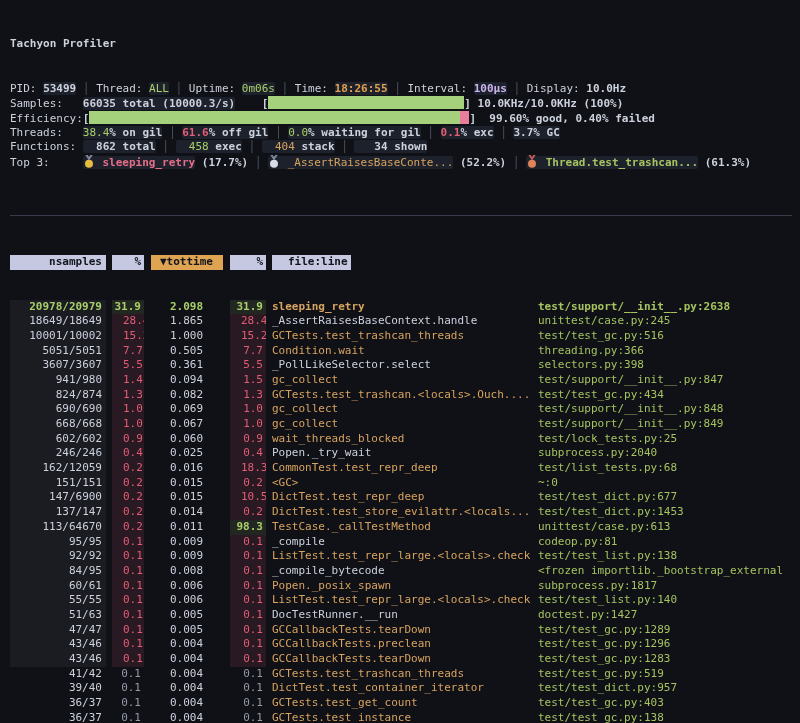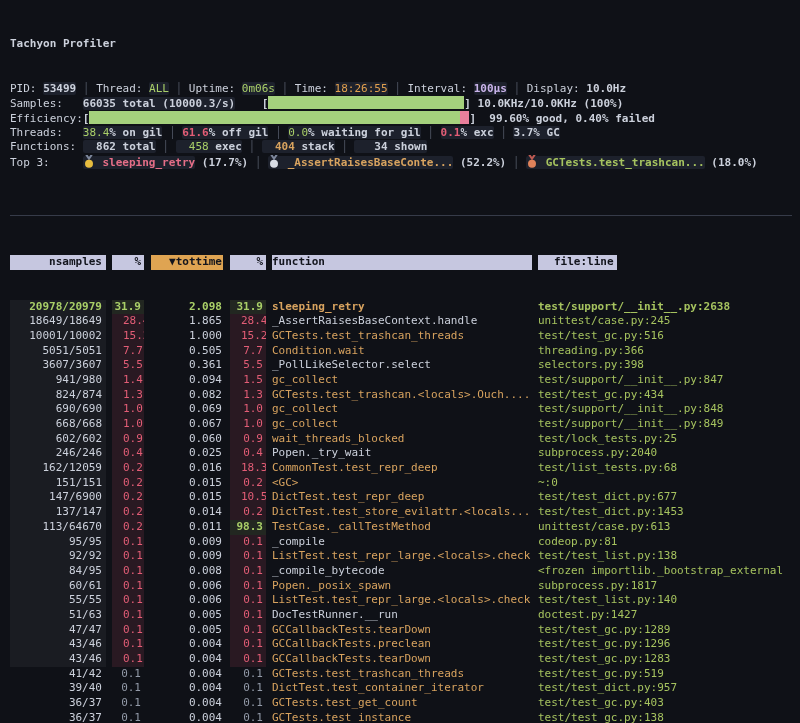--- a/index.html
+++ b/index.html
@@ -11,36 +11,36 @@
     padding:8px 0 0 10px;white-space:pre;
   }
   .hline{height:14.7px;font-weight:700;}
   .title{font-weight:700;color:var(--text);}
   .grp{display:inline;}
   .chip{background:var(--chipBg);border-radius:2px;}
   .s-label{color:var(--text);font-weight:400;}
   .s-value{color:var(--text);font-weight:700;}
   .s-green{color:var(--green);font-weight:400;}
   .s-red{color:var(--red);font-weight:700;}
-  .s-orange{color:var(--time);font-weight:400;}
-  .s-orange2{color:var(--orange);font-weight:700;text-align:right;}
+  .s-orange{color:var(--time);font-weight:700;}
+  .s-orange2{color:var(--orange);font-weight:400;text-align:right;}
   .s-purple{color:var(--purple);font-weight:700;}
   .s-pink{color:var(--pink);font-weight:700;}
   .s-fgreen{color:var(--fileGreen);font-weight:700;}
   .s-sep{color:var(--sep);font-weight:400;}
   .bar{display:inline-block;height:13px;vertical-align:-2.5px;font-size:0;}
   .bar .fill{display:inline-block;height:100%;}
   .medal{display:inline-block;width:13px;}
   .medal svg{vertical-align:-2px;}
   .divider{height:1px;background:var(--divider);margin:16px 8px 10px 0;}
   .trow{display:flex;height:14.7px;line-height:14.7px;font-weight:400;}
   .c{display:block;white-space:pre;overflow:hidden;box-sizing:border-box;}
   .c1{width:96px;text-align:right;padding-right:4px;}
   .c2{width:32px;margin-left:6px;text-align:right;padding-right:3px;}
-  .c3{width:72px;margin-left:7px;text-align:right;padding-right:1px;}
+  .c3{width:72px;margin-left:7px;text-align:center;padding-right:1px;}
   .c4{width:36px;margin-left:7px;text-align:right;padding-right:3px;}
   .c5{width:260px;margin-left:6px;}
   .c6{flex:1;margin-left:6px;}
   .thead .hc{background:var(--headerChip);color:var(--headerChipText);font-weight:700;}
   .thead .hc.sorted{background:var(--sortChip);}
   .thead .c6{background:none;}
   .thead .c6 .fitchip{background:var(--headerChip);color:var(--headerChipText);display:inline-block;padding:0 3px 0 16px;}
   .t-g{color:var(--green);font-weight:700;}
   .t-r{color:var(--red);font-weight:400;padding-left:11px;}
   .t-d{color:var(--dim);}
@@ -59,18 +59,18 @@
   <div class="hline title">Tachyon Profiler</div>
   <div><div class="hline"><span class="grp"><span class="s-label">PID: </span></span><span class="grp chip"><span class="s-value">53499</span></span><span class="grp"><span class="s-sep"> │ </span></span><span class="grp"><span class="s-label">Thread: </span></span><span class="grp chip"><span class="s-green">ALL</span></span><span class="grp"><span class="s-sep"> │ </span></span><span class="grp"><span class="s-label">Uptime: </span></span><span class="grp chip"><span class="s-green">0m06s</span></span><span class="grp"><span class="s-sep"> │ </span></span><span class="grp"><span class="s-label">Time: </span></span><span class="grp chip"><span class="s-orange">18:26:55</span></span><span class="grp"><span class="s-sep"> │ </span></span><span class="grp"><span class="s-label">Interval: </span></span><span class="grp chip"><span class="s-purple">100µs</span></span><span class="grp"><span class="s-sep"> │ </span></span><span class="grp"><span class="s-label">Display: </span></span><span class="grp"><span class="s-value">10.0Hz</span></span></div><div class="hline"><span class="grp"><span class="s-label">Samples:</span><span class="s-value">   </span></span><span class="grp chip"><span class="s-value">66035 total (10000.3/s)</span></span><span class="grp"><span class="s-value">    </span><span class="s-value">[</span></span><span class="bar" style="width: 196px;"><span class="fill" style="width: 100%; background: var(--barGreen);"></span></span><span class="grp"><span class="s-value">]</span><span class="s-value"> </span><span class="s-value">10.0KHz/10.0KHz (100%)</span></span></div><div class="hline"><span class="grp"><span class="s-label">Efficiency:</span><span class="s-value">[</span></span><span class="bar" style="width: 380px;"><span class="fill" style="width: 97.4%; background: var(--barGreen);"></span><span class="fill" style="width: 2.6%; background: var(--barPink);"></span></span><span class="grp"><span class="s-value">]</span><span class="s-value">  </span><span class="s-value">99.60% good, 0.40% failed</span></span></div><div class="hline"><span class="grp"><span class="s-label">Threads:</span><span class="s-value">   </span></span><span class="grp chip"><span class="s-green">38.4</span><span class="s-value">% on gil</span></span><span class="grp"><span class="s-sep"> │ </span></span><span class="grp chip"><span class="s-red">61.6</span><span class="s-value">% off gil</span></span><span class="grp"><span class="s-sep"> │ </span></span><span class="grp chip"><span class="s-green">0.0</span><span class="s-value">% waiting for gil</span></span><span class="grp"><span class="s-sep"> │ </span></span><span class="grp chip"><span class="s-red">0.1</span><span class="s-value">% exc</span></span><span class="grp"><span class="s-sep"> │ </span></span><span class="grp chip"><span class="s-value">3.7</span><span class="s-value">% GC</span></span></div><div class="hline"><span class="grp"><span class="s-label">Functions:</span><span class="s-value"> </span></span><span class="grp chip"><span class="s-value">  862 total</span></span><span class="grp"><span class="s-sep"> │ </span></span><span class="grp chip"><span class="s-green">  458</span><span class="s-value"> exec</span></span><span class="grp"><span class="s-sep"> │ </span></span><span class="grp chip"><span class="s-orange2">  404</span><span class="s-value"> stack</span></span><span class="grp"><span class="s-sep"> │ </span></span><span class="grp chip"><span class="s-value">   34 shown</span></span></div><div class="hline"><span class="grp"><span class="s-label">Top 3:</span><span class="s-value">     </span></span><span class="grp chip"><span class="medal"><svg width="12" height="13" viewBox="0 0 12 13">
               <path d="M2.3 0 L6 5.4 L9.7 0 L7.3 0 L6 2 L4.7 0 Z" fill="#7d879c"></path>
               <circle cx="6" cy="8.7" r="4" fill="#e7bd3f"></circle>
             </svg></span><span class="s-pink"> sleeping_retry</span></span><span class="grp"><span class="s-value"> (17.7%)</span></span><span class="grp"><span class="s-sep"> │ </span></span><span class="grp chip"><span class="medal"><svg width="12" height="13" viewBox="0 0 12 13">
               <path d="M2.3 0 L6 5.4 L9.7 0 L7.3 0 L6 2 L4.7 0 Z" fill="#7d879c"></path>
               <circle cx="6" cy="8.7" r="4" fill="#d8dce5"></circle>
             </svg></span><span class="s-orange2"> _AssertRaisesBaseConte...</span></span><span class="grp"><span class="s-value"> (52.2%)</span></span><span class="grp"><span class="s-sep"> │ </span></span><span class="grp chip"><span class="medal"><svg width="12" height="13" viewBox="0 0 12 13">
               <path d="M2.3 0 L6 5.4 L9.7 0 L7.3 0 L6 2 L4.7 0 Z" fill="#bf5a52"></path>
               <circle cx="6" cy="8.7" r="4" fill="#e0825a"></circle>
-            </svg></span><span class="s-fgreen"> GCTests.test_trashcan...</span></span><span class="grp"><span class="s-value"> (18.0%)</span></span></div></div>
+            </svg></span><span class="s-fgreen"> Thread.test_trashcan...</span></span><span class="grp"><span class="s-value"> (61.3%)</span></span></div></div>
   <div class="divider"></div>
-  <div class="trow thead"><span class="c hc c1">nsamples</span><span class="c hc c2">%</span><span class="c hc c3 sorted">▼tottime</span><span class="c hc c4">%</span><span class="c hc c5">function</span><span class="c hc c6"><span class="fitchip">file:line</span></span></div>
+  <div class="trow thead"><span class="c hc c1">nsamples</span><span class="c hc c2">%</span><span class="c hc c3 sorted">▼tottime</span><span class="c hc c4">%</span><span class="c hc c6"><span class="fitchip">file:line</span></span></div>
   <div><div class="trow hl"><span class="c c1 t-g lane">20978/20979</span><span class="c c2 t-g hot-g">31.9</span><span class="c c3 t-g">2.098</span><span class="c c4 t-g hot-g">31.9</span><span class="c c5 t-o">sleeping_retry</span><span class="c c6 t-file">test/support/__init__.py:2638</span></div><div class="trow"><span class="c c1 t-w lane">18649/18649</span><span class="c c2 t-r hot-r">28.4</span><span class="c c3 t-w">1.865</span><span class="c c4 t-r hot-r">28.4</span><span class="c c5 t-w">_AssertRaisesBaseContext.handle</span><span class="c c6 t-file">unittest/case.py:245</span></div><div class="trow"><span class="c c1 t-w lane">10001/10002</span><span class="c c2 t-r hot-r">15.2</span><span class="c c3 t-w">1.000</span><span class="c c4 t-r hot-r">15.2</span><span class="c c5 t-o">GCTests.test_trashcan_threads</span><span class="c c6 t-file">test/test_gc.py:516</span></div><div class="trow"><span class="c c1 t-w lane">5051/5051</span><span class="c c2 t-r hot-r">7.7</span><span class="c c3 t-w">0.505</span><span class="c c4 t-r hot-r">7.7</span><span class="c c5 t-o">Condition.wait</span><span class="c c6 t-file">threading.py:366</span></div><div class="trow"><span class="c c1 t-w lane">3607/3607</span><span class="c c2 t-r hot-r">5.5</span><span class="c c3 t-w">0.361</span><span class="c c4 t-r hot-r">5.5</span><span class="c c5 t-w">_PollLikeSelector.select</span><span class="c c6 t-file">selectors.py:398</span></div><div class="trow"><span class="c c1 t-w lane">941/980</span><span class="c c2 t-r hot-r">1.4</span><span class="c c3 t-w">0.094</span><span class="c c4 t-r hot-r">1.5</span><span class="c c5 t-o">gc_collect</span><span class="c c6 t-file">test/support/__init__.py:847</span></div><div class="trow"><span class="c c1 t-w lane">824/874</span><span class="c c2 t-r hot-r">1.3</span><span class="c c3 t-w">0.082</span><span class="c c4 t-r hot-r">1.3</span><span class="c c5 t-o">GCTests.test_trashcan.&lt;locals&gt;.Ouch....</span><span class="c c6 t-file">test/test_gc.py:434</span></div><div class="trow"><span class="c c1 t-w lane">690/690</span><span class="c c2 t-r hot-r">1.0</span><span class="c c3 t-w">0.069</span><span class="c c4 t-r hot-r">1.0</span><span class="c c5 t-o">gc_collect</span><span class="c c6 t-file">test/support/__init__.py:848</span></div><div class="trow"><span class="c c1 t-w lane">668/668</span><span class="c c2 t-r hot-r">1.0</span><span class="c c3 t-w">0.067</span><span class="c c4 t-r hot-r">1.0</span><span class="c c5 t-o">gc_collect</span><span class="c c6 t-file">test/support/__init__.py:849</span></div><div class="trow"><span class="c c1 t-w lane">602/602</span><span class="c c2 t-r hot-r">0.9</span><span class="c c3 t-w">0.060</span><span class="c c4 t-r hot-r">0.9</span><span class="c c5 t-o">wait_threads_blocked</span><span class="c c6 t-file">test/lock_tests.py:25</span></div><div class="trow"><span class="c c1 t-w lane">246/246</span><span class="c c2 t-r hot-r">0.4</span><span class="c c3 t-w">0.025</span><span class="c c4 t-r hot-r">0.4</span><span class="c c5 t-w">Popen._try_wait</span><span class="c c6 t-file">subprocess.py:2040</span></div><div class="trow"><span class="c c1 t-w lane">162/12059</span><span class="c c2 t-r hot-r">0.2</span><span class="c c3 t-w">0.016</span><span class="c c4 t-r hot-r">18.3</span><span class="c c5 t-o">CommonTest.test_repr_deep</span><span class="c c6 t-file">test/list_tests.py:68</span></div><div class="trow"><span class="c c1 t-w lane">151/151</span><span class="c c2 t-r hot-r">0.2</span><span class="c c3 t-w">0.015</span><span class="c c4 t-r hot-r">0.2</span><span class="c c5 t-o">&lt;GC&gt;</span><span class="c c6 t-file">~:0</span></div><div class="trow"><span class="c c1 t-w lane">147/6900</span><span class="c c2 t-r hot-r">0.2</span><span class="c c3 t-w">0.015</span><span class="c c4 t-r hot-r">10.5</span><span class="c c5 t-o">DictTest.test_repr_deep</span><span class="c c6 t-file">test/test_dict.py:677</span></div><div class="trow"><span class="c c1 t-w lane">137/147</span><span class="c c2 t-r hot-r">0.2</span><span class="c c3 t-w">0.014</span><span class="c c4 t-r hot-r">0.2</span><span class="c c5 t-o">DictTest.test_store_evilattr.&lt;locals...</span><span class="c c6 t-file">test/test_dict.py:1453</span></div><div class="trow"><span class="c c1 t-w lane">113/64670</span><span class="c c2 t-r hot-r">0.2</span><span class="c c3 t-w">0.011</span><span class="c c4 t-g hot-g">98.3</span><span class="c c5 t-o">TestCase._callTestMethod</span><span class="c c6 t-file">unittest/case.py:613</span></div><div class="trow"><span class="c c1 t-w lane">95/95</span><span class="c c2 t-r hot-r">0.1</span><span class="c c3 t-w">0.009</span><span class="c c4 t-r hot-r">0.1</span><span class="c c5 t-w">_compile</span><span class="c c6 t-file">codeop.py:81</span></div><div class="trow"><span class="c c1 t-w lane">92/92</span><span class="c c2 t-r hot-r">0.1</span><span class="c c3 t-w">0.009</span><span class="c c4 t-r hot-r">0.1</span><span class="c c5 t-o">ListTest.test_repr_large.&lt;locals&gt;.check</span><span class="c c6 t-file">test/test_list.py:138</span></div><div class="trow"><span class="c c1 t-w lane">84/95</span><span class="c c2 t-r hot-r">0.1</span><span class="c c3 t-w">0.008</span><span class="c c4 t-r hot-r">0.1</span><span class="c c5 t-w">_compile_bytecode</span><span class="c c6 t-file">&lt;frozen importlib._bootstrap_external</span></div><div class="trow"><span class="c c1 t-w lane">60/61</span><span class="c c2 t-r hot-r">0.1</span><span class="c c3 t-w">0.006</span><span class="c c4 t-r hot-r">0.1</span><span class="c c5 t-o">Popen._posix_spawn</span><span class="c c6 t-file">subprocess.py:1817</span></div><div class="trow"><span class="c c1 t-w lane">55/55</span><span class="c c2 t-r hot-r">0.1</span><span class="c c3 t-w">0.006</span><span class="c c4 t-r hot-r">0.1</span><span class="c c5 t-o">ListTest.test_repr_large.&lt;locals&gt;.check</span><span class="c c6 t-file">test/test_list.py:140</span></div><div class="trow"><span class="c c1 t-w lane">51/63</span><span class="c c2 t-r hot-r">0.1</span><span class="c c3 t-w">0.005</span><span class="c c4 t-r hot-r">0.1</span><span class="c c5 t-w">DocTestRunner.__run</span><span class="c c6 t-file">doctest.py:1427</span></div><div class="trow"><span class="c c1 t-w lane">47/47</span><span class="c c2 t-r hot-r">0.1</span><span class="c c3 t-w">0.005</span><span class="c c4 t-r hot-r">0.1</span><span class="c c5 t-o">GCCallbackTests.tearDown</span><span class="c c6 t-file">test/test_gc.py:1289</span></div><div class="trow"><span class="c c1 t-w lane">43/46</span><span class="c c2 t-r hot-r">0.1</span><span class="c c3 t-w">0.004</span><span class="c c4 t-r hot-r">0.1</span><span class="c c5 t-o">GCCallbackTests.preclean</span><span class="c c6 t-file">test/test_gc.py:1296</span></div><div class="trow"><span class="c c1 t-w lane">43/46</span><span class="c c2 t-r hot-r">0.1</span><span class="c c3 t-w">0.004</span><span class="c c4 t-r hot-r">0.1</span><span class="c c5 t-o">GCCallbackTests.tearDown</span><span class="c c6 t-file">test/test_gc.py:1283</span></div><div class="trow"><span class="c c1 t-w">41/42</span><span class="c c2 t-d">0.1</span><span class="c c3 t-w">0.004</span><span class="c c4 t-d">0.1</span><span class="c c5 t-o">GCTests.test_trashcan_threads</span><span class="c c6 t-file">test/test_gc.py:519</span></div><div class="trow"><span class="c c1 t-w">39/40</span><span class="c c2 t-d">0.1</span><span class="c c3 t-w">0.004</span><span class="c c4 t-d">0.1</span><span class="c c5 t-o">DictTest.test_container_iterator</span><span class="c c6 t-file">test/test_dict.py:957</span></div><div class="trow"><span class="c c1 t-w">36/37</span><span class="c c2 t-d">0.1</span><span class="c c3 t-w">0.004</span><span class="c c4 t-d">0.1</span><span class="c c5 t-o">GCTests.test_get_count</span><span class="c c6 t-file">test/test_gc.py:403</span></div><div class="trow"><span class="c c1 t-w">36/37</span><span class="c c2 t-d">0.1</span><span class="c c3 t-w">0.004</span><span class="c c4 t-d">0.1</span><span class="c c5 t-o">GCTests.test_instance</span><span class="c c6 t-file">test/test_gc.py:138</span></div></div>
   
 </div>
 
 </body></html>

